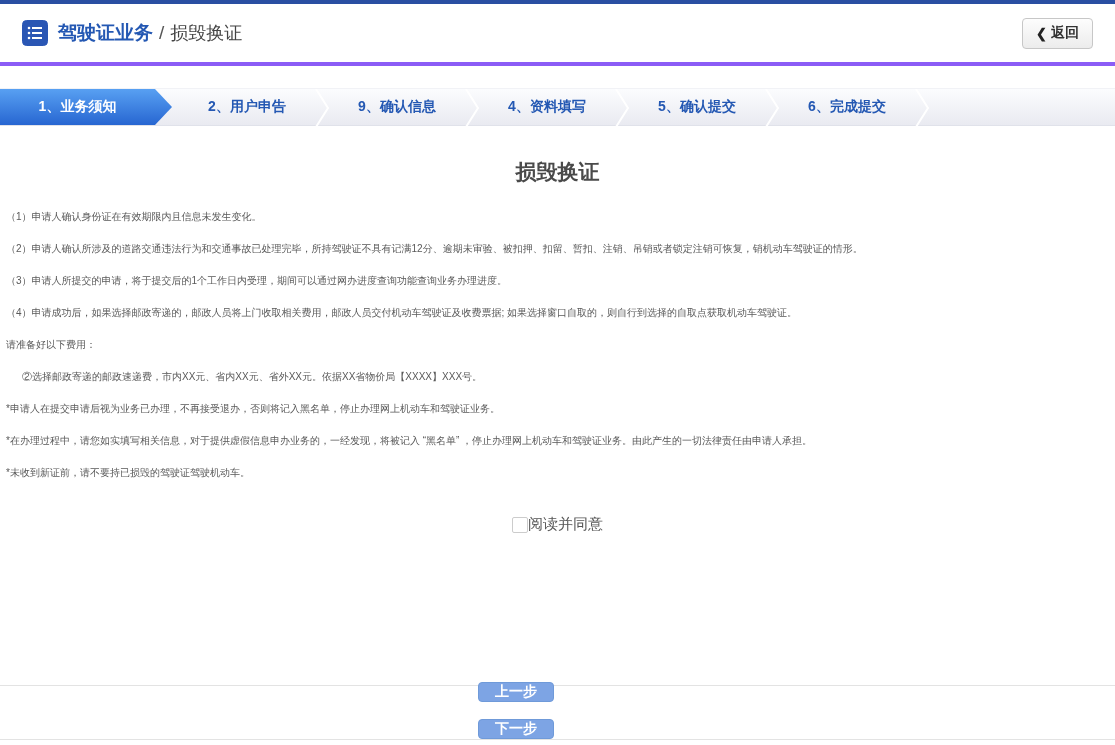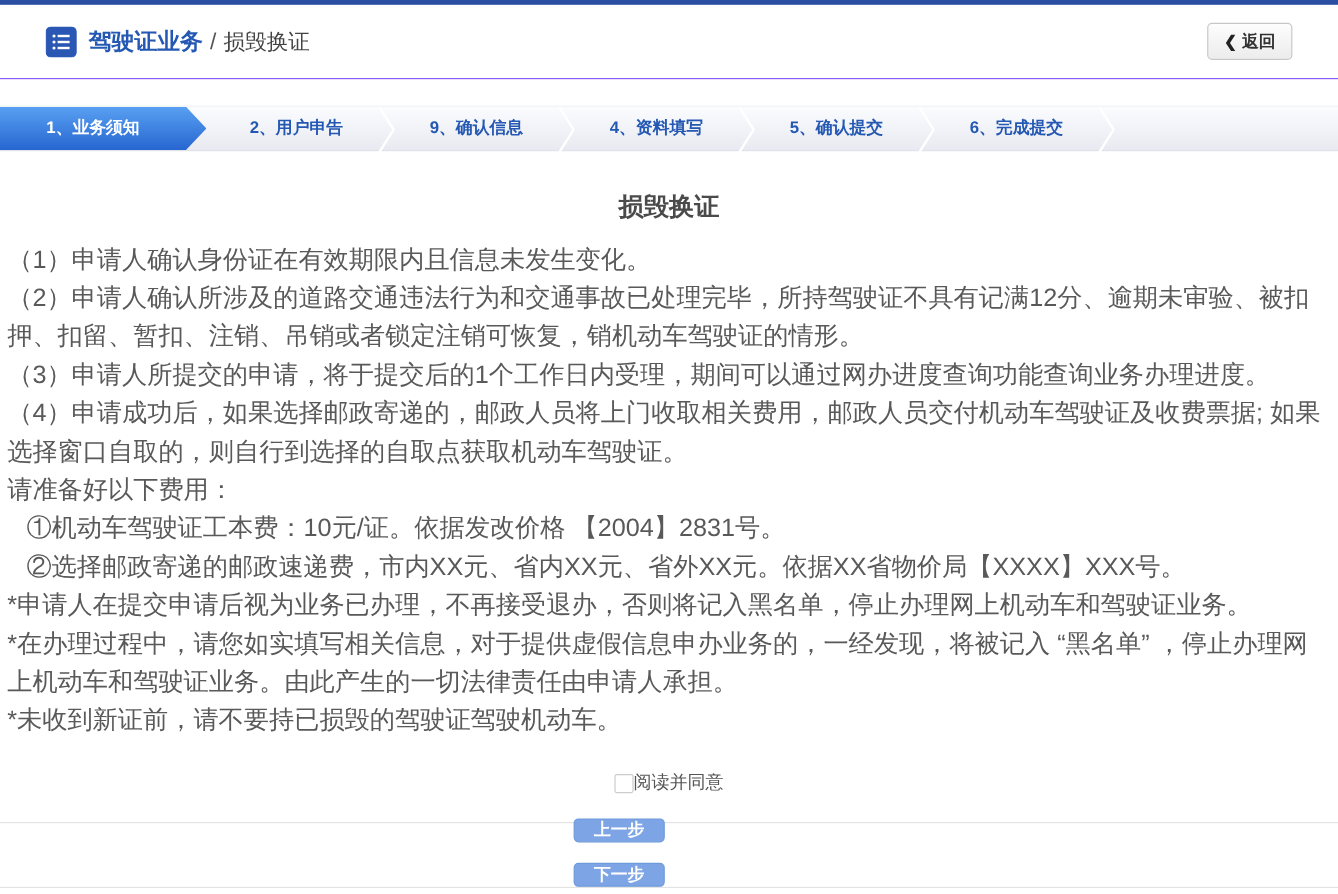--- a/index.html
+++ b/index.html
@@ -9,22 +9,22 @@
     font-family: "Liberation Sans", sans-serif;
     position: relative;
   }
   .topbar { height: 4px; background: #2a4fa2; }
 
   
   .header {
     height: 62px;
     display: flex;
     align-items: center;
-    padding: 0 38px;
-    border-bottom: 1px solid #8b5cf6;
+    padding: 0 22px;
+    border-bottom: 4px solid #8b5cf6;
   }
   .header-icon { width: 26px; height: 26px; display: inline-block; }
   .header-title { margin-left: 10px; font-size: 19px; }
   .title-primary { color: #2458b3; font-weight: bold; }
   .title-sep { color: #555; margin: 0 6px; font-weight: normal; }
   .title-secondary { color: #444; font-weight: normal; font-size: 18px; }
   .back-btn {
     margin-left: auto;
     min-width: 64px;
     height: 31px;
@@ -87,21 +87,21 @@
   .content { padding: 0 6px; }
   .page-title {
     margin-top: 32px;
     text-align: center;
     font-size: 21px;
     font-weight: bold;
     color: #4a4a4a;
   }
   .notice { margin-top: 15px; }
   .notice p {
-    font-size: 21px;
+    font-size: 10px;
     color: #595959;
     line-height: 32px;
   }
   .notice p.indent { padding-left: 16px; }
 
   
   .agree {
     margin-top: 26px;
     display: flex;
     align-items: center;
@@ -210,21 +210,20 @@
 </div>
 
 <div class="content">
   <div class="page-title">损毁换证</div>
   <div class="notice">
     <p>（1）申请人确认身份证在有效期限内且信息未发生变化。</p>
     <p>（2）申请人确认所涉及的道路交通违法行为和交通事故已处理完毕，所持驾驶证不具有记满12分、逾期未审验、被扣押、扣留、暂扣、注销、吊销或者锁定注销可恢复，销机动车驾驶证的情形。</p>
     <p>（3）申请人所提交的申请，将于提交后的1个工作日内受理，期间可以通过网办进度查询功能查询业务办理进度。</p>
     <p>（4）申请成功后，如果选择邮政寄递的，邮政人员将上门收取相关费用，邮政人员交付机动车驾驶证及收费票据; 如果选择窗口自取的，则自行到选择的自取点获取机动车驾驶证。</p>
     <p>请准备好以下费用：</p>
-    <p class="indent">①机动车驾驶证工本费：10元/证。依据发改价格 【2004】2831号。</p>
     <p class="indent">②选择邮政寄递的邮政速递费，市内XX元、省内XX元、省外XX元。依据XX省物价局【XXXX】XXX号。</p>
     <p>*申请人在提交申请后视为业务已办理，不再接受退办，否则将记入黑名单，停止办理网上机动车和驾驶证业务。</p>
     <p>*在办理过程中，请您如实填写相关信息，对于提供虚假信息申办业务的，一经发现，将被记入 “黑名单” ，停止办理网上机动车和驾驶证业务。由此产生的一切法律责任由申请人承担。</p>
     <p>*未收到新证前，请不要持已损毁的驾驶证驾驶机动车。</p>
   </div>
   <div class="agree">
     <span class="checkbox"></span>
     <span>阅读并同意</span>
   </div>
 </div>

